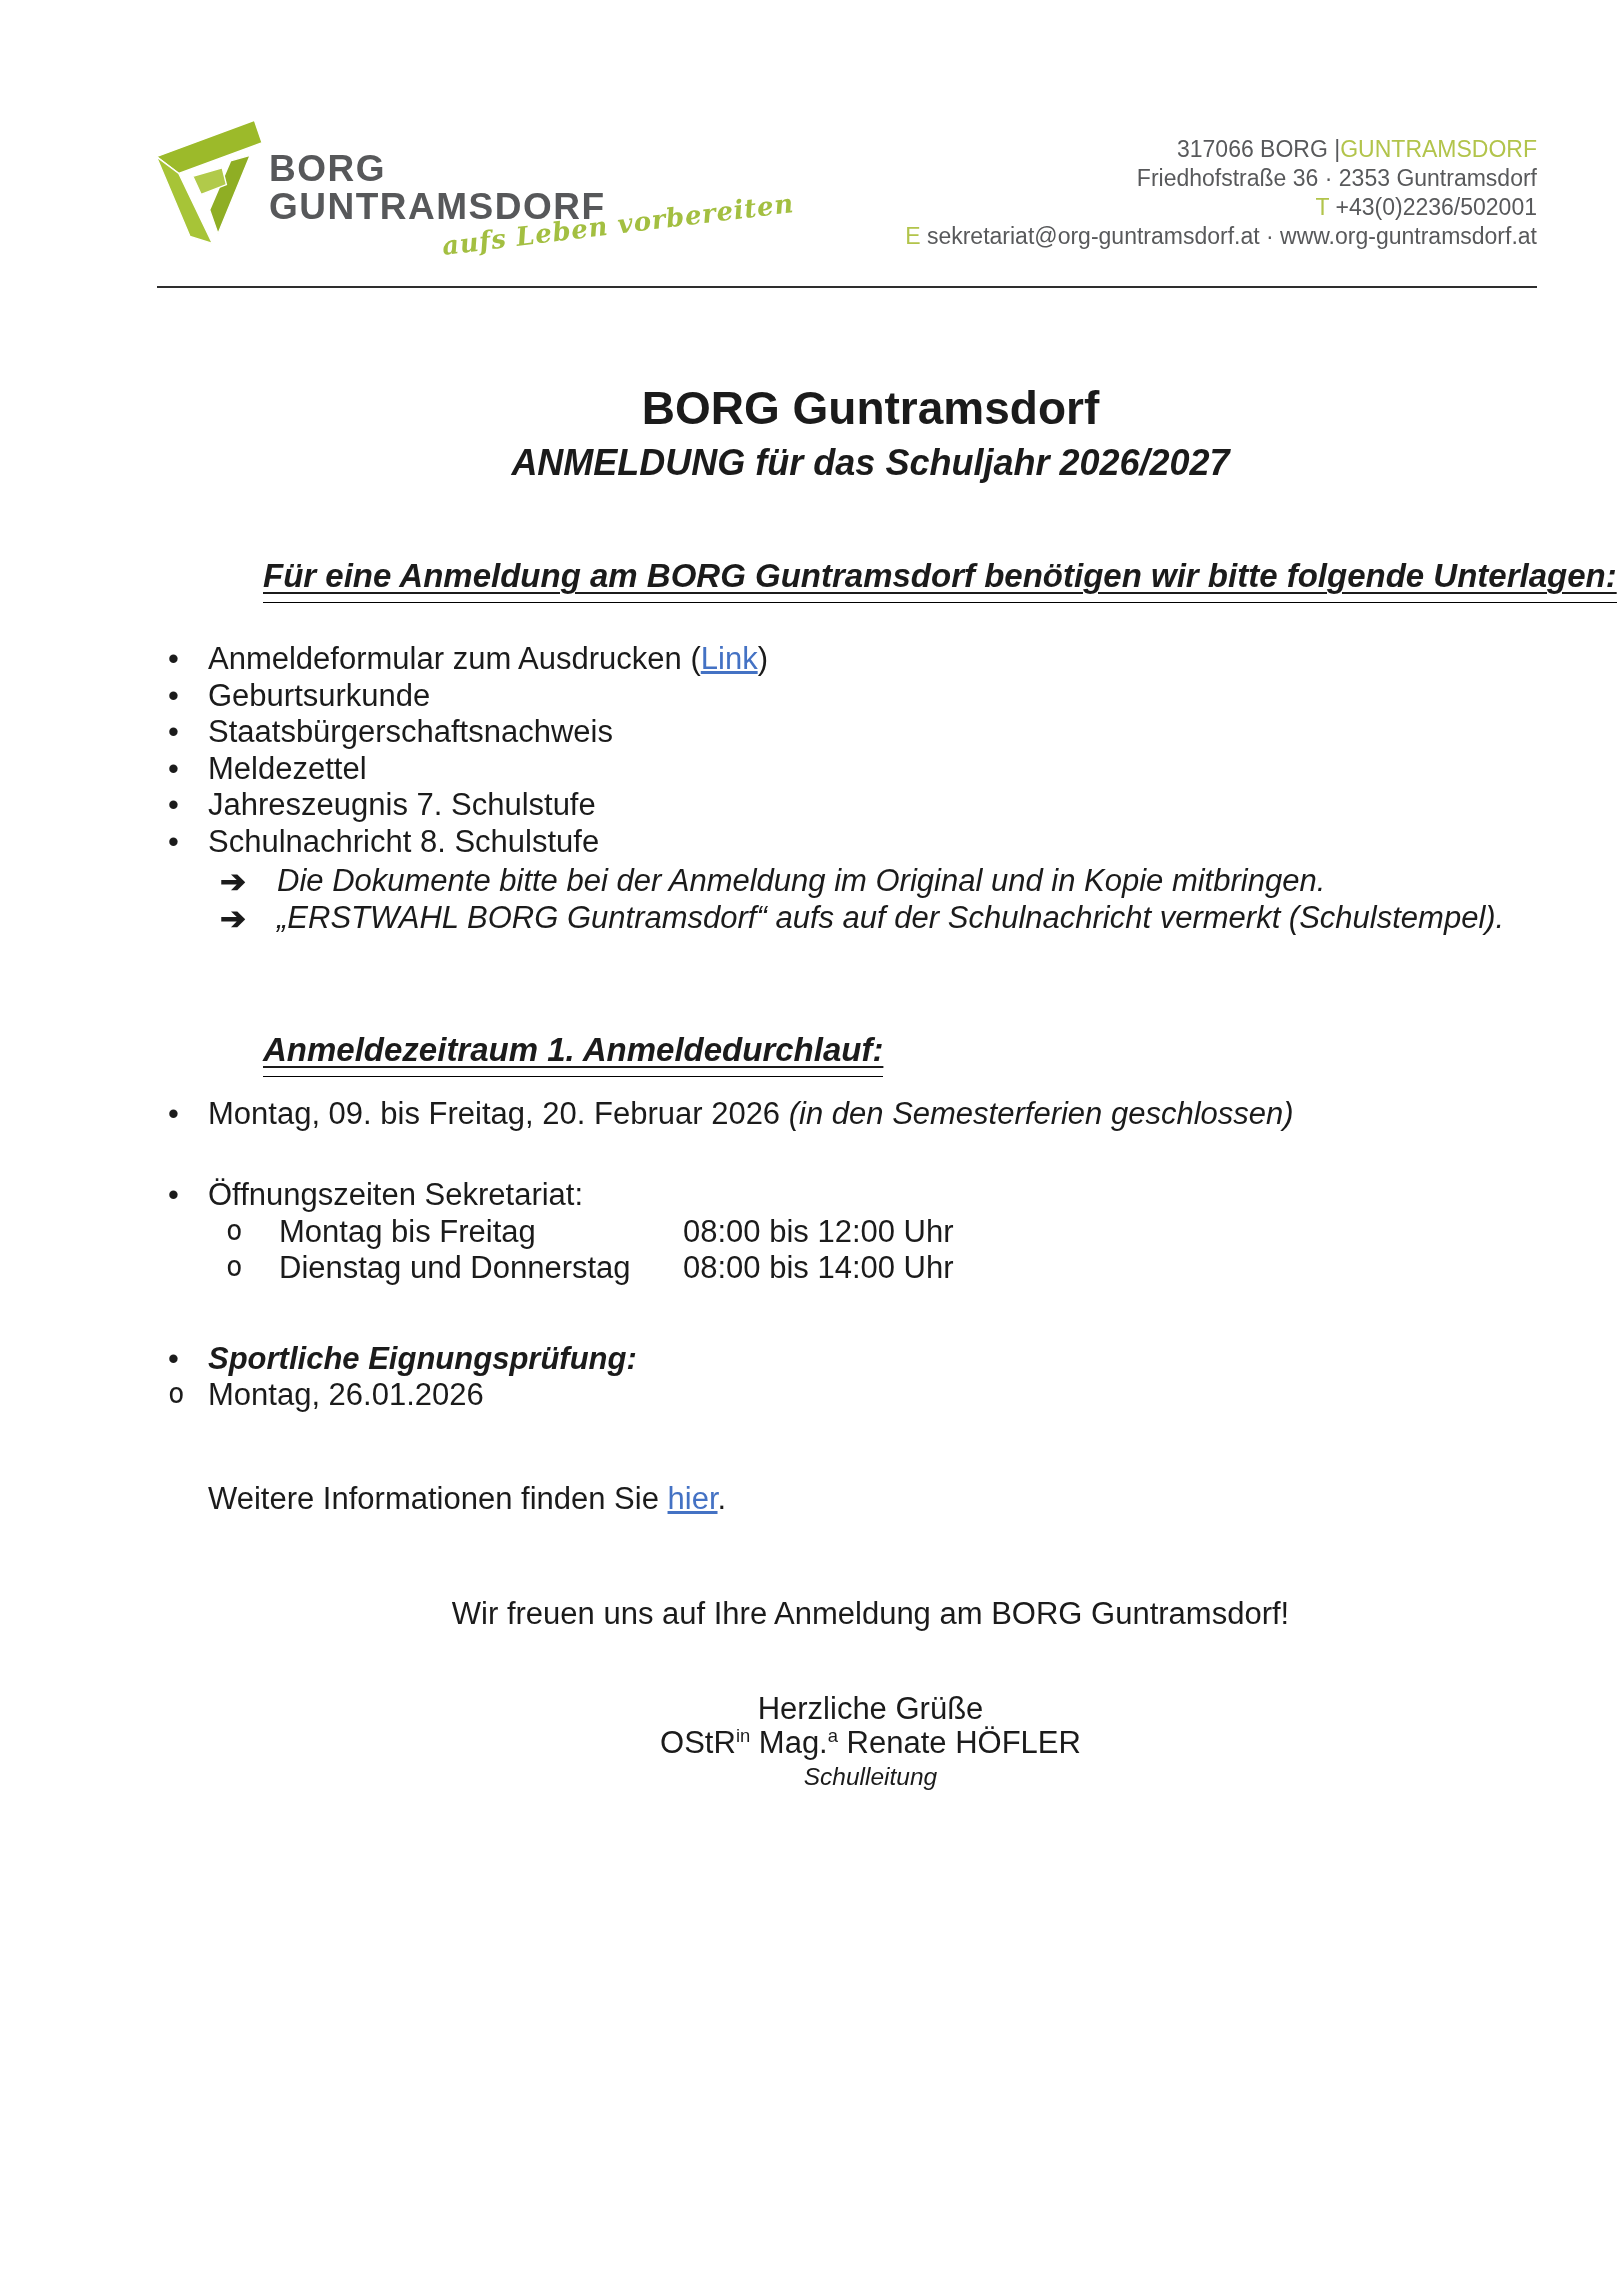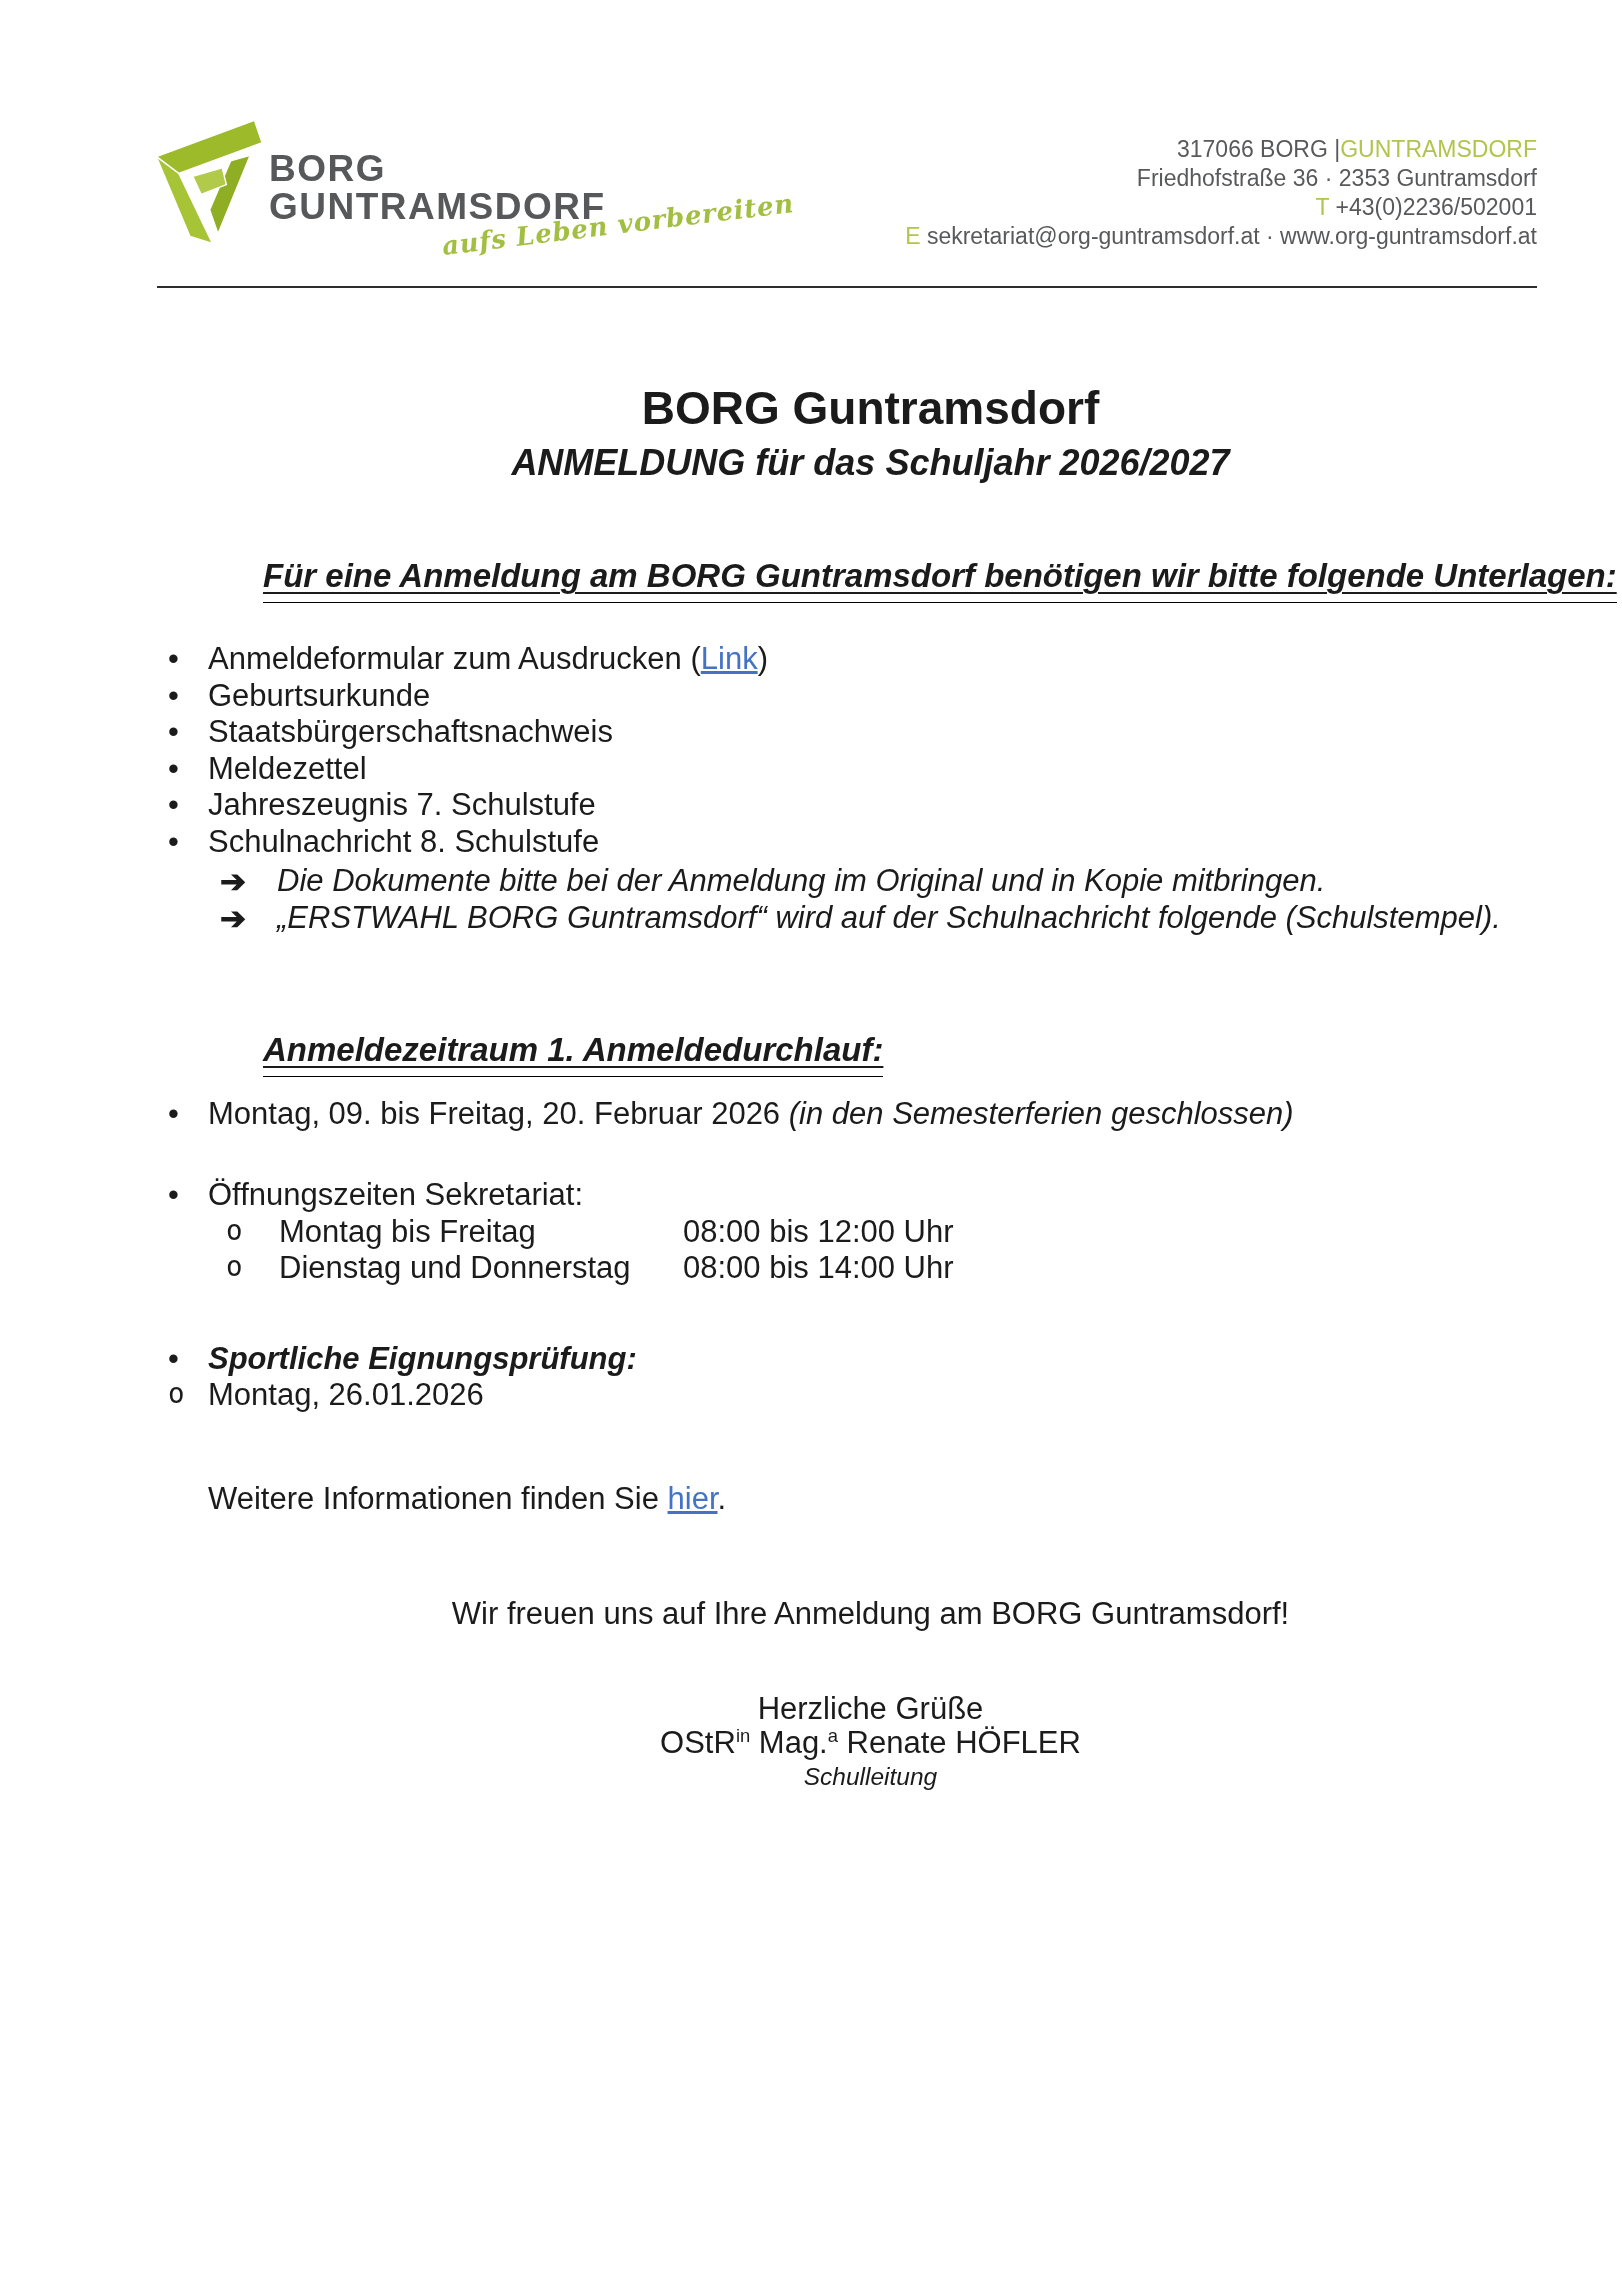--- a/index.html
+++ b/index.html
@@ -106,21 +106,21 @@
     <span class="m">•</span>
     <span class="t">Schulnachricht 8. Schulstufe</span>
   </div>
 
   <div class="line" style="top:863px">
     <span class="m-arrow">➔</span>
     <span class="t-arrow">Die Dokumente bitte bei der Anmeldung im Original und in Kopie mitbringen.</span>
   </div>
   <div class="line" style="top:900px">
     <span class="m-arrow">➔</span>
-    <span class="t-arrow">„ERSTWAHL BORG Guntramsdorf“ wird auf der Schulnachricht folgende (Schulstempel).</span>
+    <span class="t-arrow">„ERSTWAHL BORG Guntramsdorf“ aufs auf der Schulnachricht vermerkt (Schulstempel).</span>
   </div>
 
   <div class="heading" style="top:1031px"><span class="uline">Anmeldezeitraum 1. Anmeldedurchlauf:</span></div>
 
   <div class="line" style="top:1096px">
     <span class="m">•</span>
     <span class="t"><span>Montag, 09. bis Freitag, 20. Februar 2026</span> <span class="it">(in den Semesterferien geschlossen)</span></span>
   </div>
 
   <div class="line" style="top:1177px">

